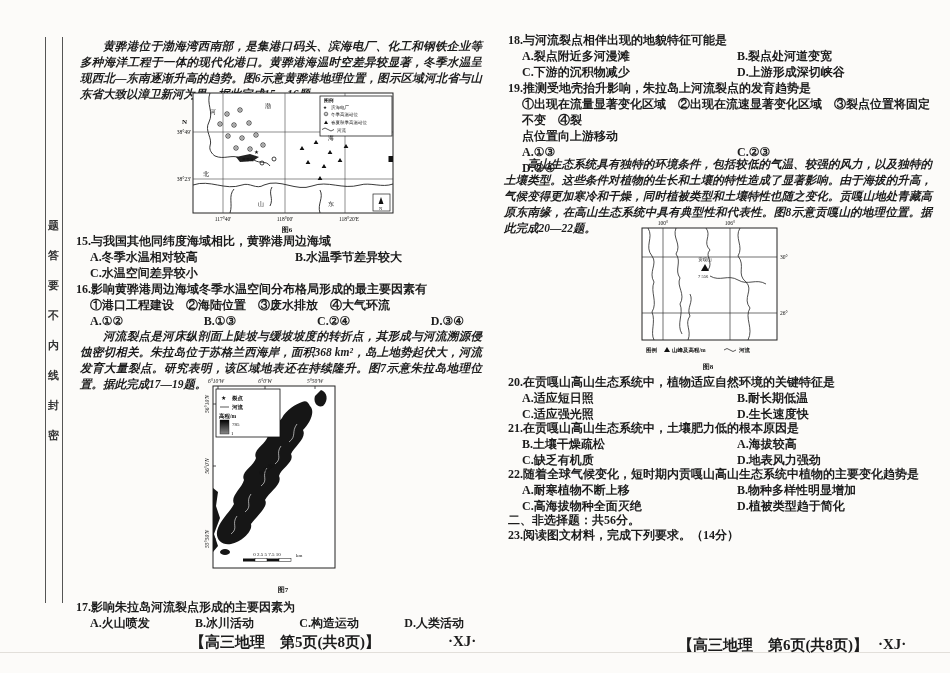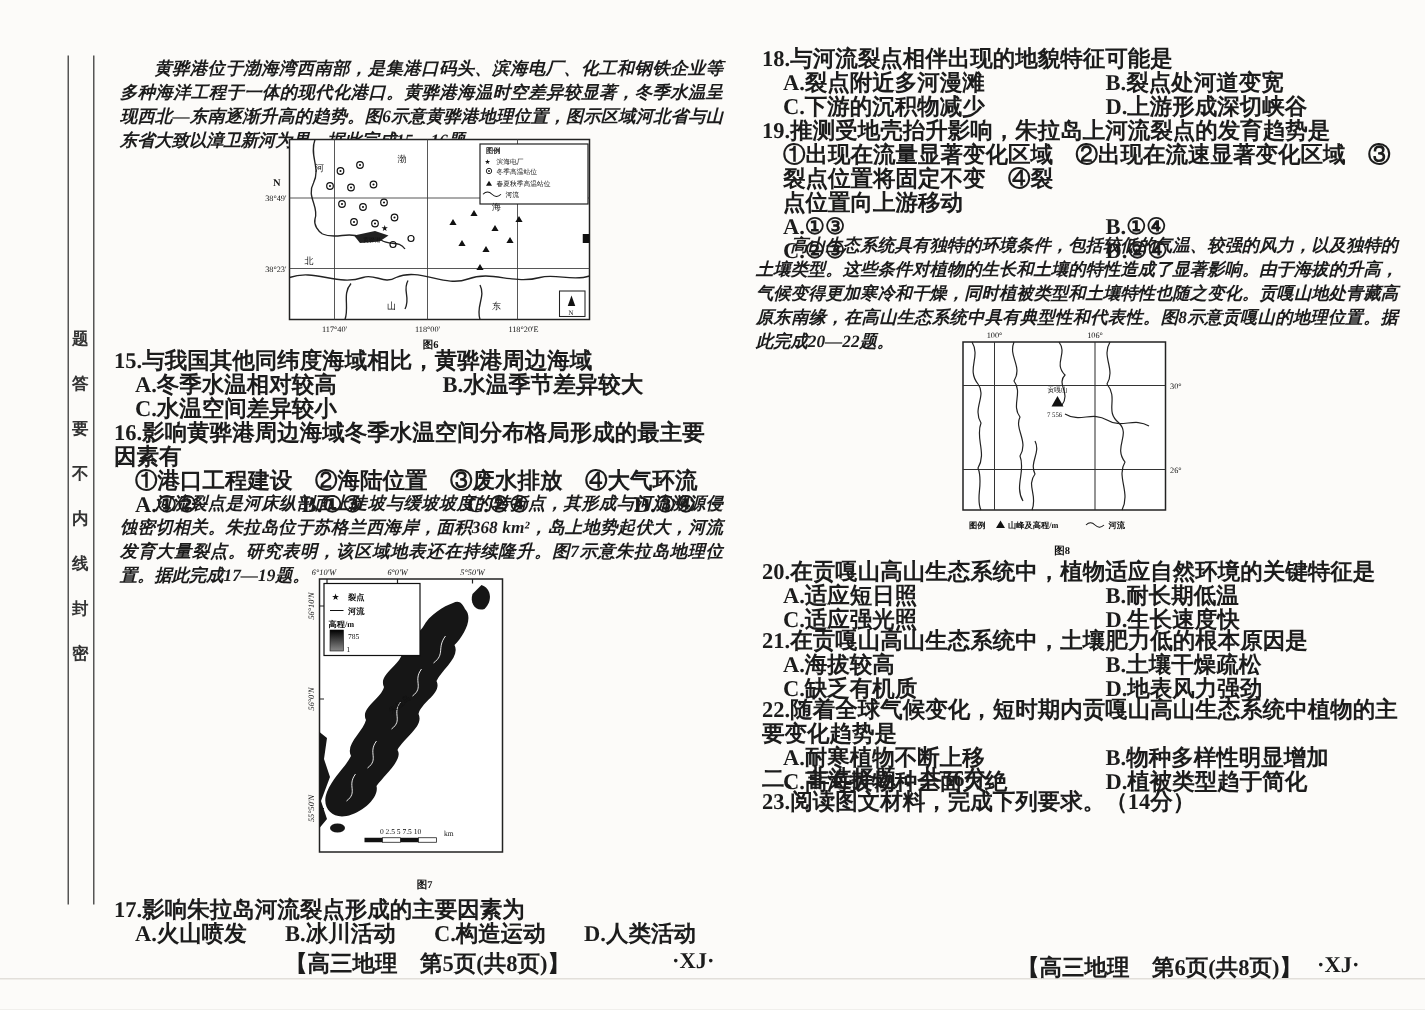--- a/index.html
+++ b/index.html
@@ -1,20 +1,20 @@
 <!DOCTYPE html>
 <html><head>
 <meta charset="utf-8">
 <style>
   html,body{margin:0;padding:0;background:#e8e6e2;}
   .sheet{position:relative;width:950px;height:673px;background:#fcfbf9;overflow:hidden;
          font-family:"Liberation Serif","DejaVu Serif",serif;color:#1c1c1c;}
   .para{position:absolute;font-size:11.5px;line-height:16px;font-style:italic;font-weight:600;
         text-indent:2em;text-align:justify;word-break:break-all;}
-  .q{position:absolute;font-size:15px;line-height:16px;font-weight:700;font-style:normal;}
+  .q{position:absolute;font-size:12px;line-height:16px;font-weight:700;font-style:normal;}
   .q .stem{word-break:break-all;}
   .opts2{display:grid;grid-template-columns:205px 1fr;padding-left:14px;row-gap:0;}
   .opts2 span{line-height:16px;}
   .opts4{display:flex;justify-content:space-between;padding-left:14px;padding-right:18px;align-items:center;}
   .sub{padding-left:14px;word-break:break-all;}
   .footer{position:absolute;font-size:15px;font-weight:700;}
   .sealline{position:absolute;top:37px;width:1px;height:566px;background:#555;}
   .sealtext{position:absolute;left:47px;top:218px;width:13px;font-size:11px;font-weight:700;
             text-align:center;color:#333;}
   .sealtext div{height:30px;}
@@ -230,21 +230,20 @@
       <span>D.上游形成深切峡谷</span>
     </div>
   </div>
 
   <div class="q" style="left:508px;top:80px;width:424px">
     <div class="stem">19.推测受地壳抬升影响，朱拉岛上河流裂点的发育趋势是</div>
     <div class="sub">①出现在流量显著变化区域　②出现在流速显著变化区域　③裂点位置将固定不变　④裂</div>
     <div class="sub">点位置向上游移动</div>
     <div class="opts2" style="grid-template-columns:215px 1fr">
       <span>A.①③</span>
-      <span>B.①④</span>
       <span>C.②③</span>
       <span>D.②④</span>
     </div>
   </div>
 
   <div class="para" style="left:504px;top:156px;width:428px">高山生态系统具有独特的环境条件，包括较低的气温、较强的风力，以及独特的土壤类型。这些条件对植物的生长和土壤的特性造成了显著影响。由于海拔的升高，气候变得更加寒冷和干燥，同时植被类型和土壤特性也随之变化。贡嘎山地处青藏高原东南缘，在高山生态系统中具有典型性和代表性。图8示意贡嘎山的地理位置。据此完成20—22题。</div>
 
   <svg style="position:absolute;left:628px;top:216px" width="170" height="158" viewBox="0 0 170 158">
     <rect x="14" y="12" width="135" height="112" fill="#fff" stroke="#222" stroke-width="1"></rect>
     <g stroke="#333" stroke-width="0.7">
@@ -282,22 +281,22 @@
       <span>A.适应短日照</span>
       <span>B.耐长期低温</span>
       <span>C.适应强光照</span>
       <span>D.生长速度快</span>
     </div>
   </div>
 
   <div class="q" style="left:508px;top:420px;width:424px">
     <div class="stem">21.在贡嘎山高山生态系统中，土壤肥力低的根本原因是</div>
     <div class="opts2" style="grid-template-columns:215px 1fr">
+      <span>B.土壤干燥疏松</span>
       <span>A.海拔较高</span>
-      <span>B.土壤干燥疏松</span>
       <span>C.缺乏有机质</span>
       <span>D.地表风力强劲</span>
     </div>
   </div>
 
   <div class="q" style="left:508px;top:466px;width:424px">
     <div class="stem">22.随着全球气候变化，短时期内贡嘎山高山生态系统中植物的主要变化趋势是</div>
     <div class="opts2" style="grid-template-columns:215px 1fr">
       <span>A.耐寒植物不断上移</span>
       <span>B.物种多样性明显增加</span>

